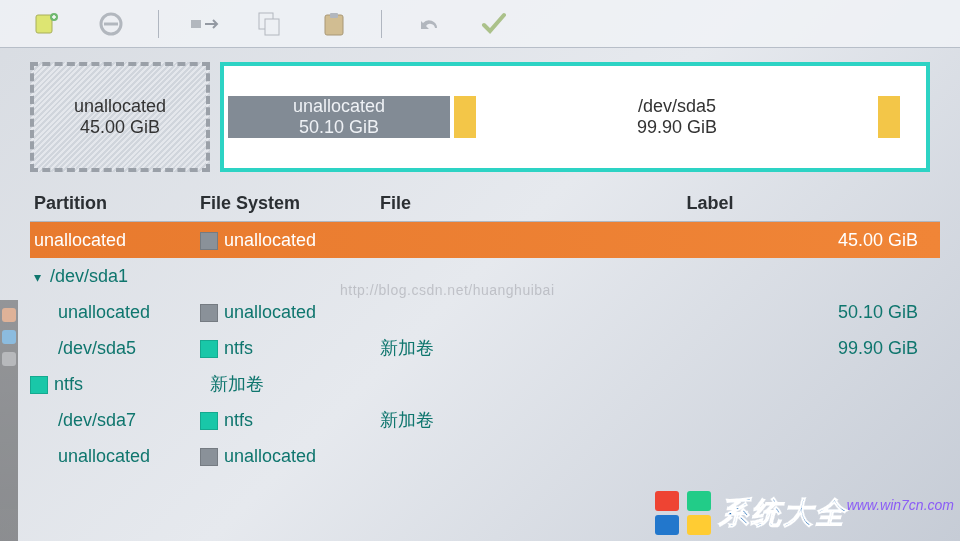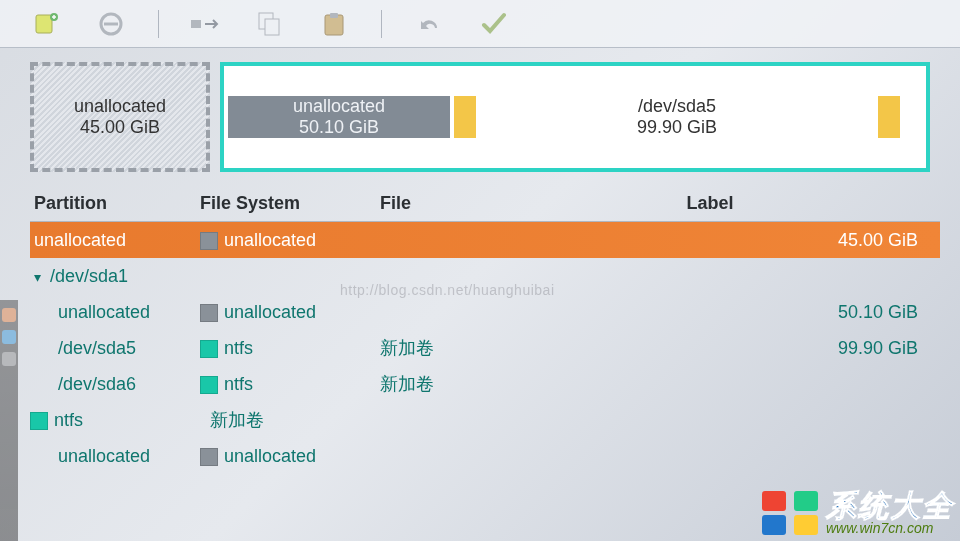--- a/index.html
+++ b/index.html
@@ -157,32 +157,32 @@
   }
   .logo-flag {
     width: 56px; height: 44px;
     position: relative;
   }
   .flag-q { position: absolute; width: 24px; height: 20px; border-radius: 3px; }
   .fr { top:0; left:0; background:#e43; }
   .fg { top:0; right:0; background:#2c8; }
   .fb { bottom:0; left:0; background:#27c; }
   .fy { bottom:0; right:0; background:#fc3; }
-  .logo-text { display:flex; flex-direction:column; line-height:1; }
+  .logo-text { display:flex; flex-direction:row; line-height:1; }
   .logo-text .cn {
     font-size: 30px;
     font-weight: 700;
     color: #0e5fb0;
     font-style: italic;
     letter-spacing: 2px;
     -webkit-text-stroke: 1px #fff;
   }
   .logo-text .url {
     font-size: 14px;
-    color: #4d7c0f;
+    color: #8b5cf6;
     font-style: italic;
   }
 
   
   .launcher {
     position: absolute;
     left: 0; top: 300px;
     width: 18px; height: 241px;
     background: linear-gradient(#3a3a3a, #222);
     opacity: 0.45;
@@ -285,25 +285,25 @@
         <div class="col-label"></div>
         <div class="col-size">50.10 GiB</div>
       </div>
       <div class="ptrow">
         <div class="col-part indent-2"><span>/dev/sda5</span></div>
         <div class="col-fs"><span class="fs-swatch sw-ntfs"></span><span>ntfs</span></div>
         <div class="col-label">新加卷</div>
         <div class="col-size">99.90 GiB</div>
       </div>
       <div class="ptrow">
-        <div class="col-part indent-2"><span>/dev/sda6</span></div>
         <div class="col-fs"><span class="fs-swatch sw-ntfs"></span><span>ntfs</span></div>
         <div class="col-label">新加卷</div>
       </div>
       <div class="ptrow">
+        <div class="col-part indent-2"><span>/dev/sda7</span></div>
         <div class="col-fs"><span class="fs-swatch sw-ntfs"></span><span>ntfs</span></div>
         <div class="col-label">新加卷</div>
       </div>
       <div class="ptrow">
         <div class="col-part indent-2"><span>unallocated</span></div>
         <div class="col-fs"><span class="fs-swatch sw-unalloc"></span><span>unallocated</span></div>
         <div class="col-label"></div>
         <div class="col-size"></div>
       </div>
     </div>

